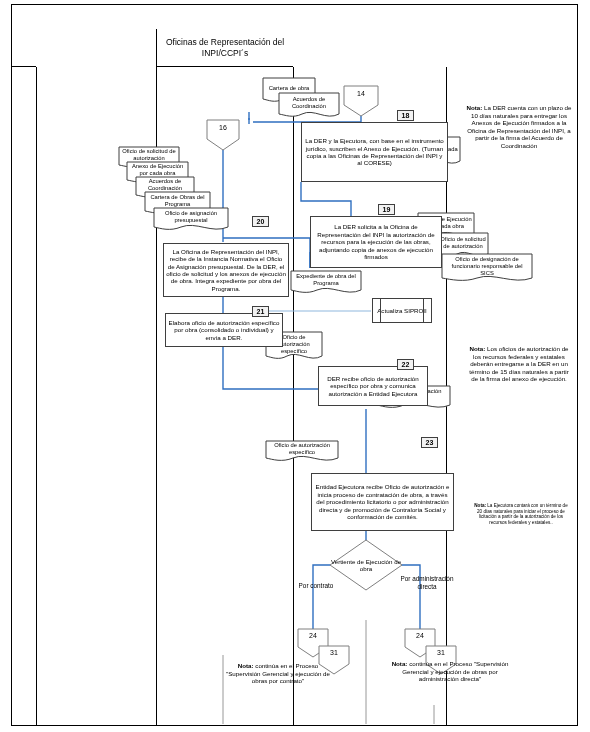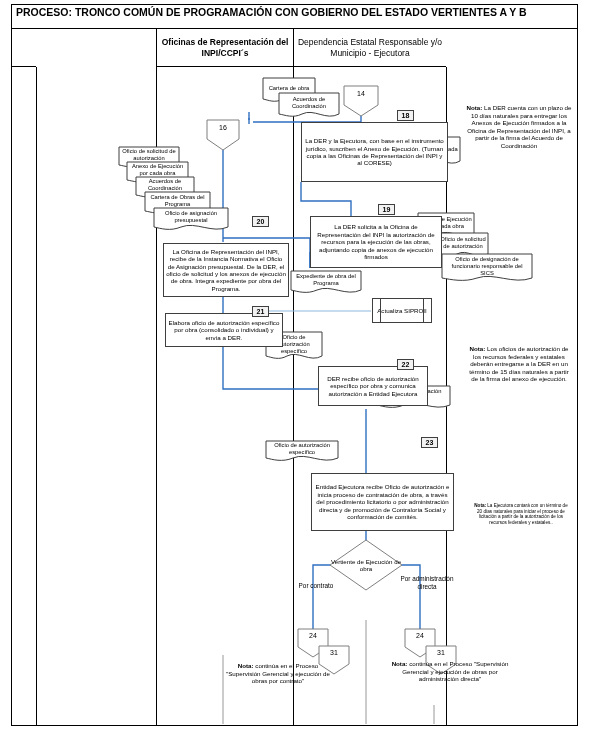--- a/index.html
+++ b/index.html
@@ -60,25 +60,23 @@
   .conn{position:absolute;overflow:visible;}
   svg.conn line,svg.conn path,svg.conn polyline{fill:none;}
 </style>
 </head>
 <body>
 
 <div id="page">
 
   <div class="frame"></div>
 
-  <div class="title">PROCESO: TRONCO COMÚN DE PROGRAMACIÓN CON GOBIERNO DEL ESTADO VERTIENTES A Y B</div>
 
   <div class="lane-head" style="left:12px;width:24px;border-left:none;"></div>
-  <div class="lane-head" style="left:156px;width:137px;font-weight:bold;">Oficinas de Representación del INPI/CCPI´s</div>
-  <div class="lane-head" style="left:293px;width:153px;">Dependencia Estatal Responsable y/o Municipio - Ejecutora</div>
+  <div class="lane-head" style="left:156px;width:137px;">Oficinas de Representación del INPI/CCPI´s</div>
 
   <div class="lane-col" style="left:36px;width:120px;"></div>
   <div class="lane-col" style="left:156px;width:137px;"></div>
   <div class="lane-col" style="left:293px;width:153px;"></div>
   <div class="lane-col" style="left:446px;width:131px;"></div>
 
   <svg class="conn" style="left:0;top:0;width:590px;height:732px;">
     <defs>
       <marker id="ah" markerWidth="6" markerHeight="6" refX="5" refY="3" orient="auto">
         <path d="M0,0 L6,3 L0,6 z" fill="#2f6fc0"></path>

